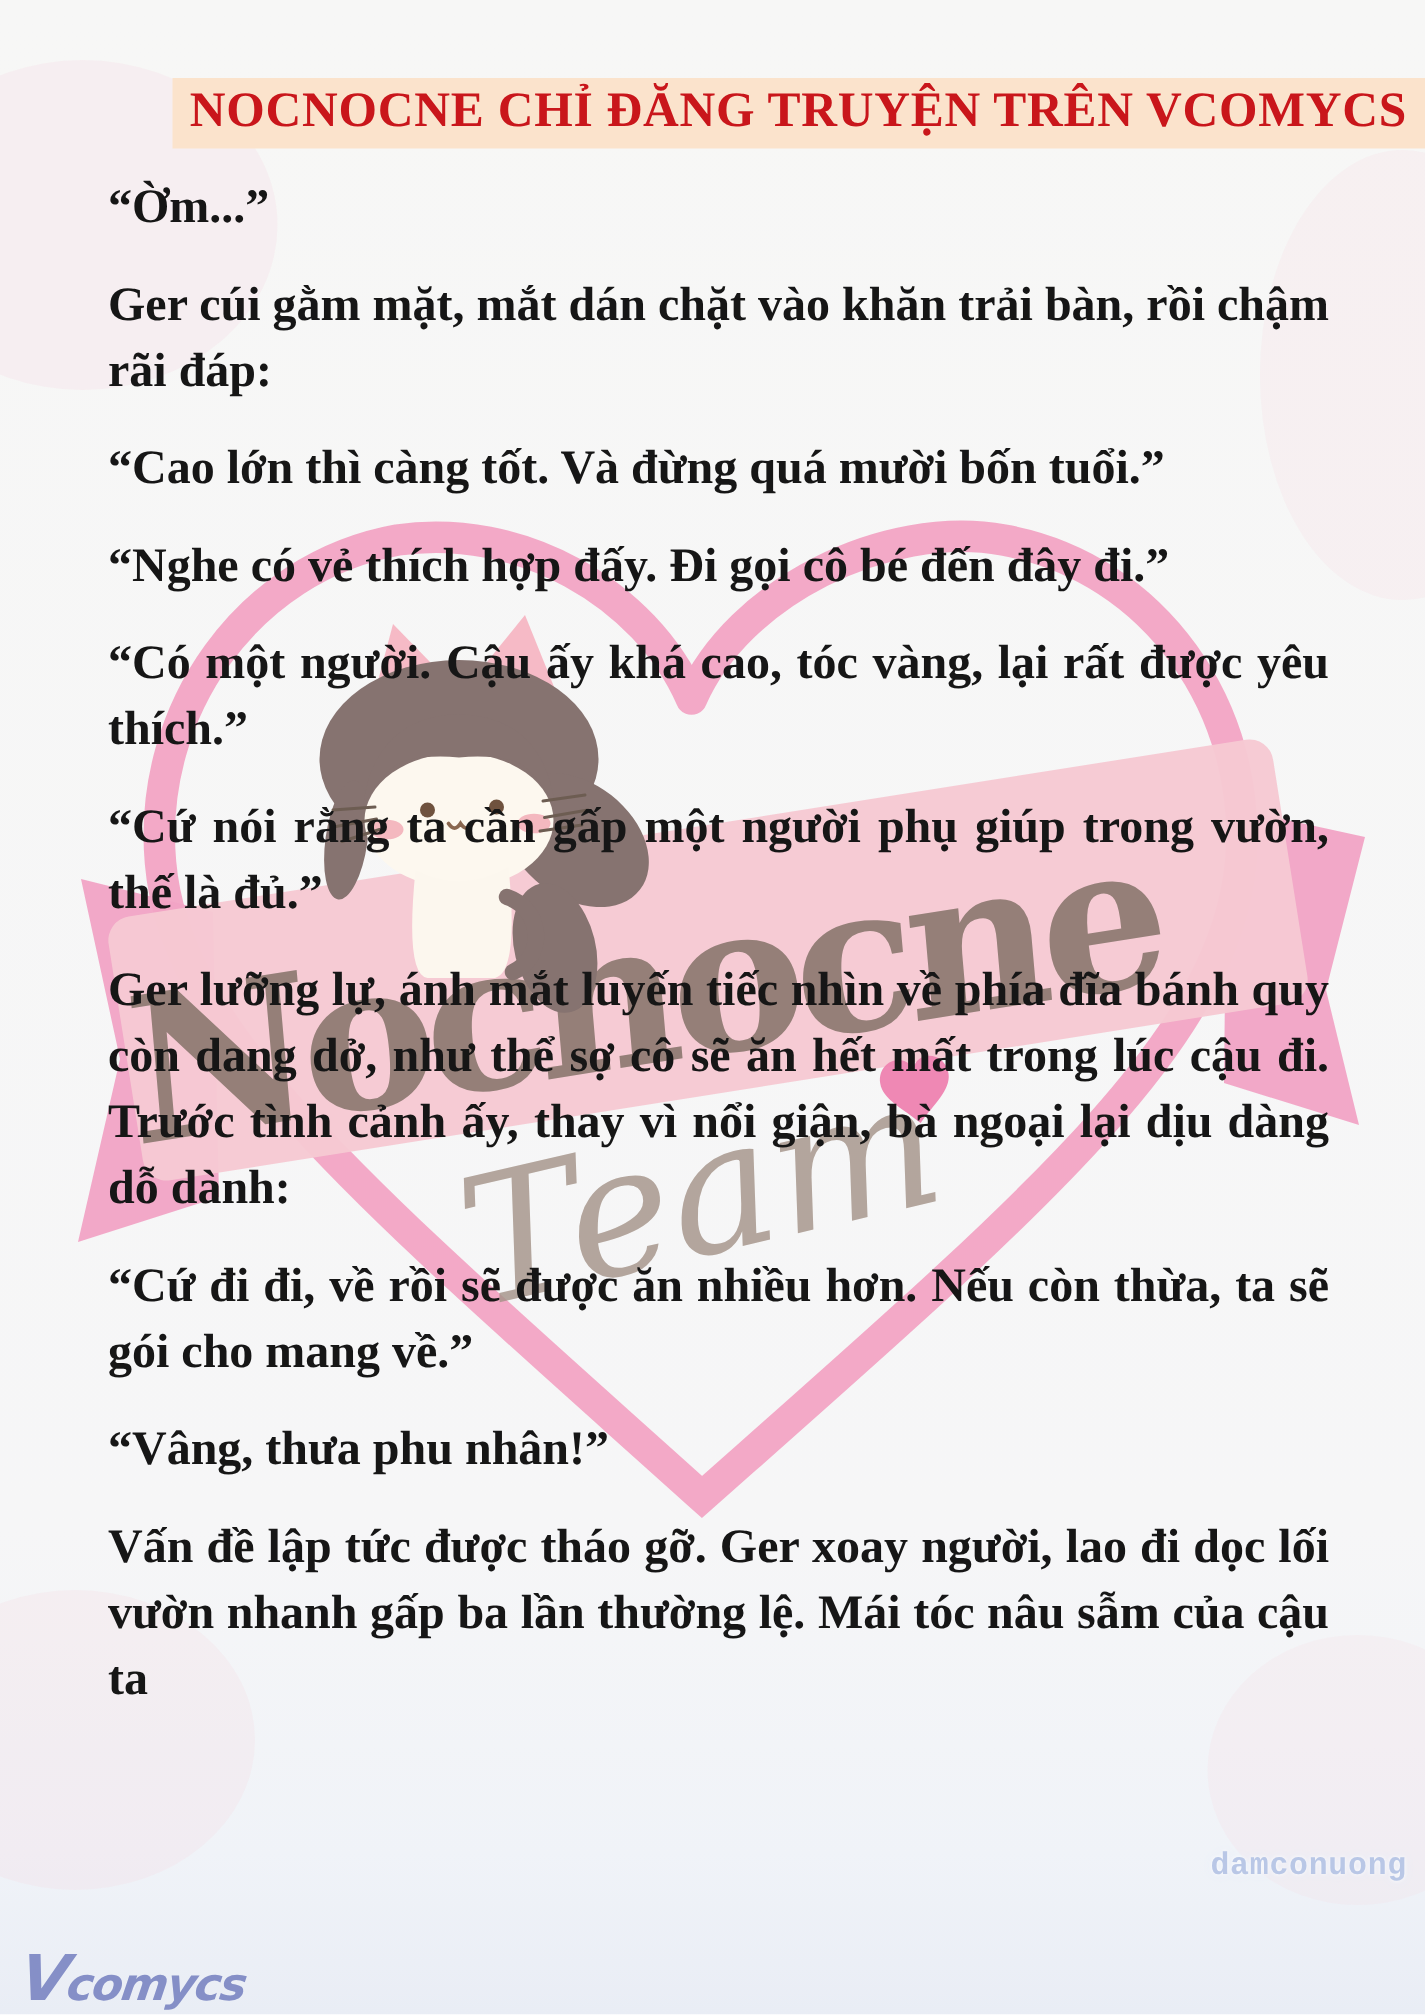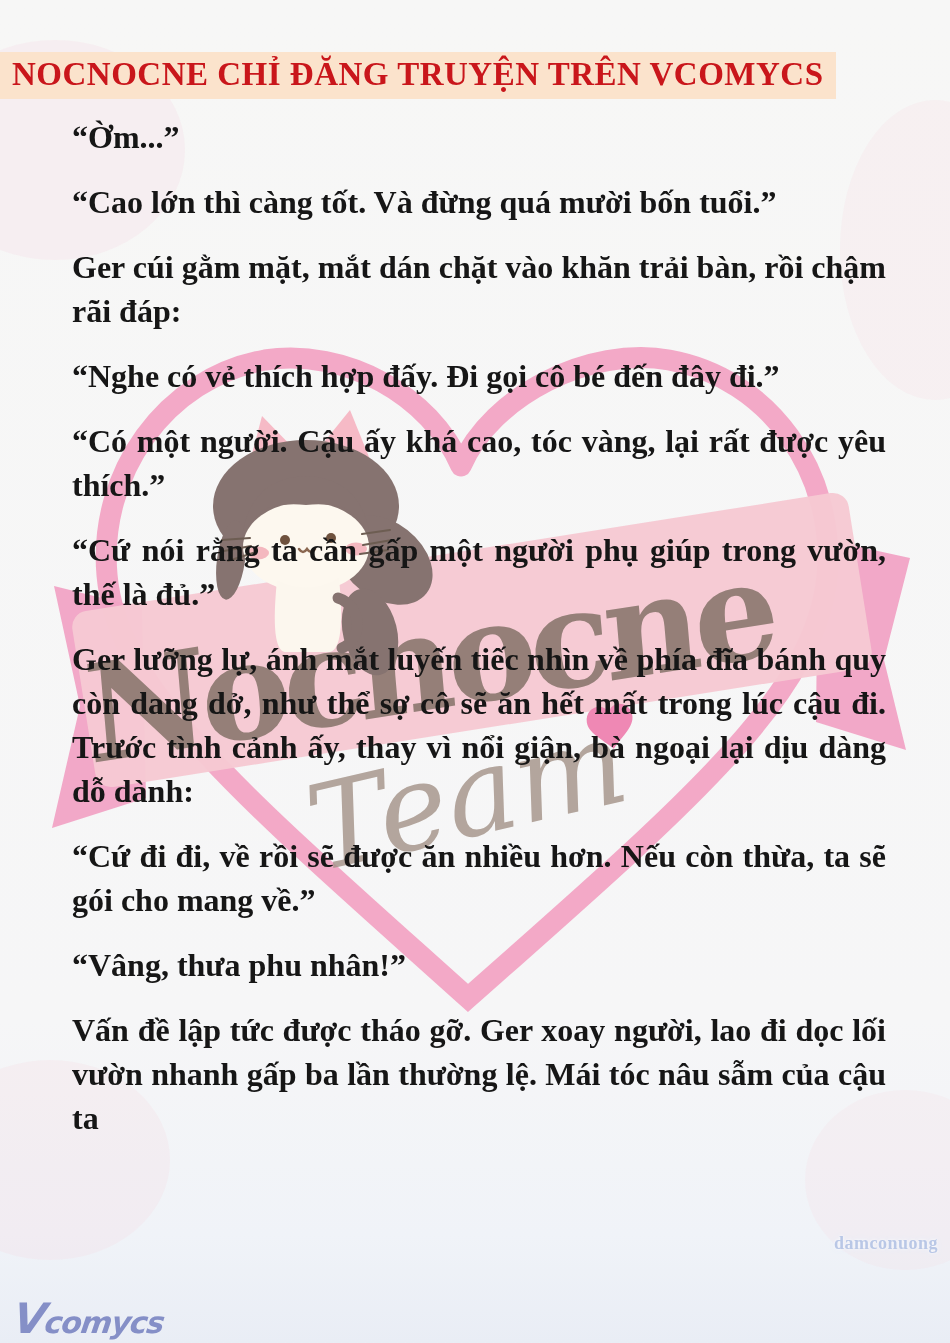--- a/index.html
+++ b/index.html
@@ -5,21 +5,21 @@
   html,body{margin:0;padding:0;}
   .page{
     position:relative;
     width:950px;height:1343px;
     overflow:hidden;
     background:linear-gradient(180deg,#f7f7f6 0%,#f6f6f7 76%,#f0f3f8 92%,#e9edf5 100%);
     font-family:"Liberation Serif","DejaVu Serif",serif;
   }
   .watermark{position:absolute;inset:0;z-index:1;pointer-events:none;}
   .content{position:relative;z-index:2;}
-  .header-wrap{padding-top:52px;text-align:left;}
+  .header-wrap{padding-top:52px;text-align:right;}
   .header-band{
     display:inline-block;
     background:#fbe3cc;
     color:#c9161b;
     font-weight:700;
     font-size:33px;
     line-height:1.22;
     padding:2px 12px 5px 12px;
     letter-spacing:.5px;
   }
@@ -37,22 +37,22 @@
     position:absolute;left:14px;top:1294px;z-index:2;
     font-family:"DejaVu Sans",sans-serif;
     font-style:italic;font-weight:800;
     font-size:30px;color:#858fc7;
     transform:skewX(-8deg);
     letter-spacing:-1px;
   }
   .footer-logo::first-letter{font-size:42px;}
   .footer-credit{
     position:absolute;right:12px;top:1233px;z-index:2;
-    font-family:Liberation Serif, serif;
-    font-weight:700;font-size:18px;
+    font-family:Liberation Mono, monospace;
+    font-weight:700;font-size:21px;
     color:#b9c7e6;
     text-shadow:0 0 3px #ffffff,0 0 7px #e6edf9;
     letter-spacing:.5px;
   }
   .wm-title{
     font-family:"DejaVu Serif",serif;
     font-weight:700;
     font-size:135px;
     letter-spacing:-7px;
     fill:#8e7a72;
@@ -120,22 +120,22 @@
       <path d="M 338 598 C 362 606 364 638 342 648" stroke="#867370" stroke-width="11" fill="none" stroke-linecap="round"></path>
     </g>
   </svg>
 
   <div class="content">
     <div class="header-wrap">
       <div class="header-band">NOCNOCNE CHỈ ĐĂNG TRUYỆN TRÊN VCOMYCS</div>
     </div>
     <div class="story">
         <p class="para">“Ờm...”</p>
+        <p class="para">Ger cúi gằm mặt, mắt dán chặt vào khăn trải bàn, rồi chậm rãi đáp:</p>
         <p class="para">“Cao lớn thì càng tốt. Và đừng quá mười bốn tuổi.”</p>
-        <p class="para">Ger cúi gằm mặt, mắt dán chặt vào khăn trải bàn, rồi chậm rãi đáp:</p>
         <p class="para">“Nghe có vẻ thích hợp đấy. Đi gọi cô bé đến đây đi.”</p>
         <p class="para">“Có một người. Cậu ấy khá cao, tóc vàng, lại rất được yêu thích.”</p>
         <p class="para">“Cứ nói rằng ta cần gấp một người phụ giúp trong vườn, thế là đủ.”</p>
         <p class="para">Ger lưỡng lự, ánh mắt luyến tiếc nhìn về phía đĩa bánh quy còn dang dở, như thể sợ cô sẽ ăn hết mất trong lúc cậu đi. Trước tình cảnh ấy, thay vì nổi giận, bà ngoại lại dịu dàng dỗ dành:</p>
         <p class="para">“Cứ đi đi, về rồi sẽ được ăn nhiều hơn. Nếu còn thừa, ta sẽ gói cho mang về.”</p>
         <p class="para">“Vâng, thưa phu nhân!”</p>
         <p class="para">Vấn đề lập tức được tháo gỡ. Ger xoay người, lao đi dọc lối vườn nhanh gấp ba lần thường lệ. Mái tóc nâu sẫm của cậu ta</p>
       </div>
   </div>
 

